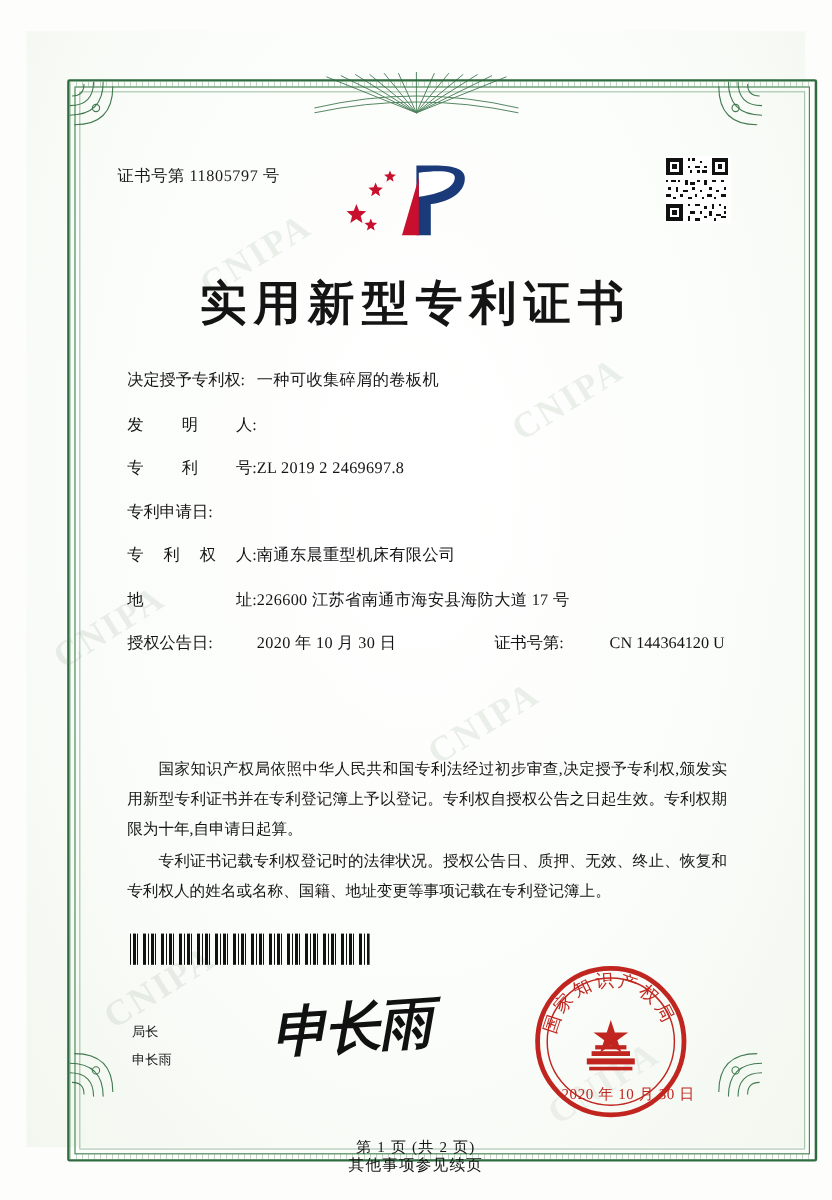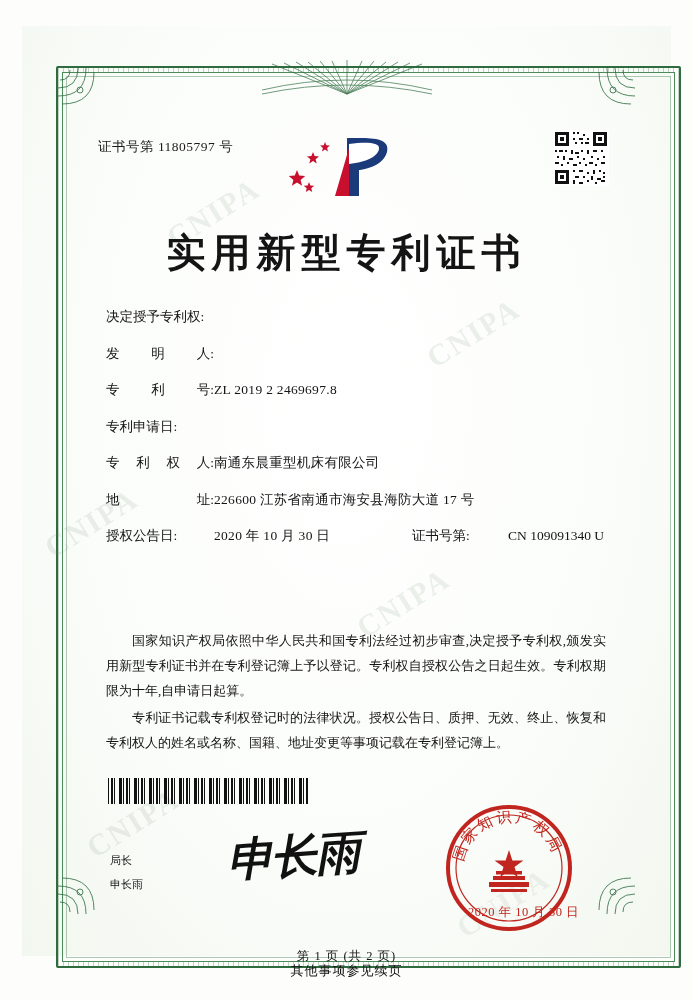--- a/index.html
+++ b/index.html
@@ -426,20 +426,21 @@
         </g>
       </svg>
     </div>
 
     <div class="title">实用新型专利证书</div>
 
     <div class="fields">
 
       <div class="frow">
         <div class="flabel">决定授予专利权:</div>
+        <div class="fvalue">一种可收集碎屑的卷板机</div>
       </div>
 
       <div class="frow">
         <div class="flabel spread">
           <span>发</span>
           <span>明</span>
           <span>人:</span>
         </div>
       </div>
 
@@ -471,21 +472,21 @@
           <span>地</span>
           <span>址:</span>
         </div>
         <div class="fvalue">226600 江苏省南通市海安县海防大道 17 号</div>
       </div>
 
       <div class="frow two">
         <div class="flabel">授权公告日:</div>
         <div class="fvalue">2020 年 10 月 30 日</div>
         <div class="flabel2">证书号第:</div>
-        <div class="fvalue2">CN 109091340 U</div>
+        <div class="fvalue2">CN 144364120 U</div>
       </div>
     </div>
 
     <div class="body-text">
       <p>国家知识产权局依照中华人民共和国专利法经过初步审查,决定授予专利权,颁发实用新型专利证书并在专利登记簿上予以登记。专利权自授权公告之日起生效。专利权期限为十年,自申请日起算。</p>
       <p>专利证书记载专利权登记时的法律状况。授权公告日、质押、无效、终止、恢复和专利权人的姓名或名称、国籍、地址变更等事项记载在专利登记簿上。</p>
     </div>
 
     <div class="barcode"></div>
 

